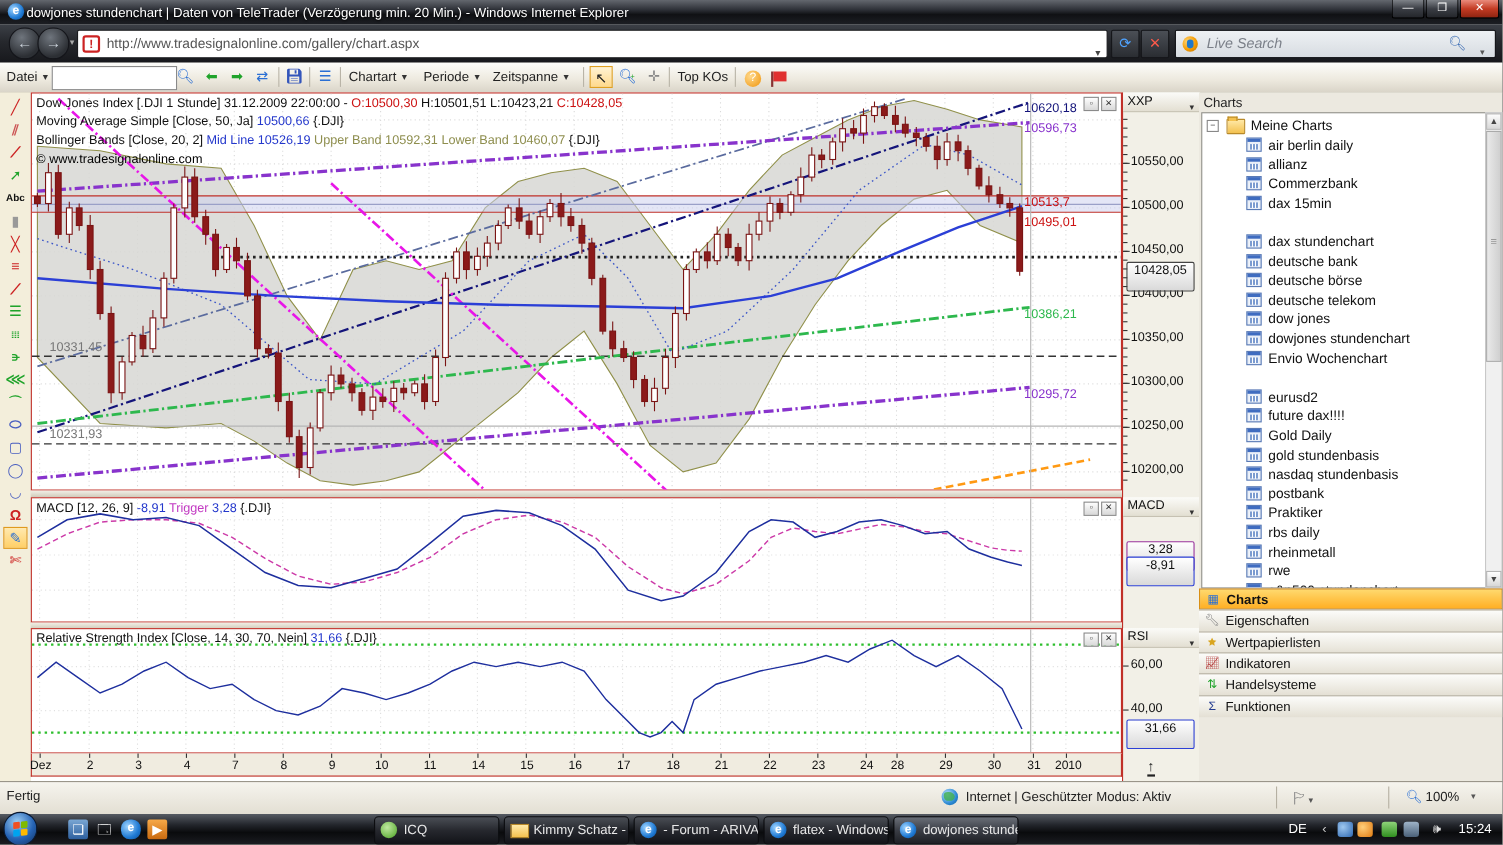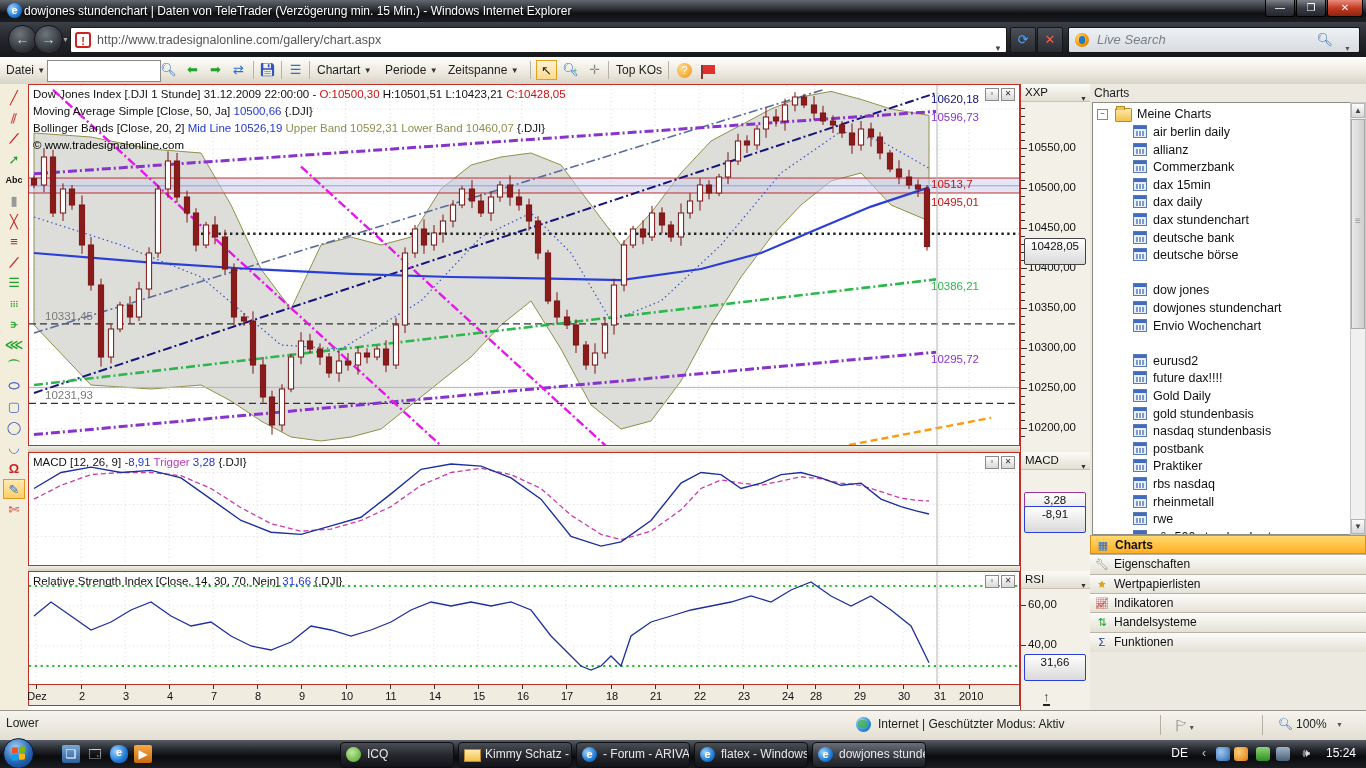--- a/index.html
+++ b/index.html
@@ -90,21 +90,21 @@
   .flag-red{width:12px;height:9px;background:#e03030;position:relative;}
   .flag-red:after{content:"";position:absolute;left:-2px;top:0;width:2px;height:14px;background:#833;}
 </style>
 </head>
 <body>
 
 <div class="screen">
 
   <div class="abs titlebar">
     <span class="ie-ico">e</span>
-    <span class="ttl">dowjones stundenchart | Daten von TeleTrader (Verzögerung min. 15 Min.) - Windows Internet Explorer</span>
+    <span class="ttl">dowjones stundenchart | Daten von TeleTrader (Verzögerung min. 20 Min.) - Windows Internet Explorer</span>
     <span class="winbtns">
       <span class="wbtn">—</span>
       <span class="wbtn">❐</span>
       <span class="wbtn close">✕</span>
     </span>
   </div>
 
   <div class="abs addrbar">
     <span class="navbtn" style="left:8px;">←</span>
     <span class="navbtn" style="left:34px;">→</span>
@@ -866,36 +866,36 @@
           <div style="position: absolute; left: 60px; top: 0px;">allianz</div>
         </div>
         <div class="titem" style="top: 55.2px;">
           <div class="chartico" style="left: 40px; top: 2px;"></div>
           <div style="position: absolute; left: 60px; top: 0px;">Commerzbank</div>
         </div>
         <div class="titem" style="top: 72.8px;">
           <div class="chartico" style="left: 40px; top: 2px;"></div>
           <div style="position: absolute; left: 60px; top: 0px;">dax 15min</div>
         </div>
-        <div class="titem" style="top: 90.4px;">
-          <div class="chartico" style="left: 40px; top: 2px;"></div>
-          <div style="position: absolute; left: 60px; top: 0px;">dax daily</div>
-        </div>
         <div class="titem" style="top: 108px;">
           <div class="chartico" style="left: 40px; top: 2px;"></div>
           <div style="position: absolute; left: 60px; top: 0px;">dax stundenchart</div>
         </div>
         <div class="titem" style="top: 125.6px;">
           <div class="chartico" style="left: 40px; top: 2px;"></div>
           <div style="position: absolute; left: 60px; top: 0px;">deutsche bank</div>
         </div>
         <div class="titem" style="top: 143.2px;">
           <div class="chartico" style="left: 40px; top: 2px;"></div>
           <div style="position: absolute; left: 60px; top: 0px;">deutsche börse</div>
         </div>
+        <div class="titem" style="top: 160.8px;">
+          <div class="chartico" style="left: 40px; top: 2px;"></div>
+          <div style="position: absolute; left: 60px; top: 0px;">deutsche telekom</div>
+        </div>
         <div class="titem" style="top: 178.4px;">
           <div class="chartico" style="left: 40px; top: 2px;"></div>
           <div style="position: absolute; left: 60px; top: 0px;">dow jones</div>
         </div>
         <div class="titem" style="top: 196px;">
           <div class="chartico" style="left: 40px; top: 2px;"></div>
           <div style="position: absolute; left: 60px; top: 0px;">dowjones stundenchart</div>
         </div>
         <div class="titem" style="top: 213.6px;">
           <div class="chartico" style="left: 40px; top: 2px;"></div>
@@ -924,21 +924,21 @@
         <div class="titem" style="top: 336.8px;">
           <div class="chartico" style="left: 40px; top: 2px;"></div>
           <div style="position: absolute; left: 60px; top: 0px;">postbank</div>
         </div>
         <div class="titem" style="top: 354.4px;">
           <div class="chartico" style="left: 40px; top: 2px;"></div>
           <div style="position: absolute; left: 60px; top: 0px;">Praktiker</div>
         </div>
         <div class="titem" style="top: 372px;">
           <div class="chartico" style="left: 40px; top: 2px;"></div>
-          <div style="position: absolute; left: 60px; top: 0px;">rbs nasdaq</div>
+          <div style="position: absolute; left: 60px; top: 0px;">rbs daily</div>
         </div>
         <div class="titem" style="top: 407.2px;">
           <div class="chartico" style="left: 40px; top: 2px;"></div>
           <div style="position: absolute; left: 60px; top: 0px;">rwe</div>
         </div>
         <div class="titem" style="top: 389.6px;">
           <div class="chartico" style="left: 40px; top: 2px;"></div>
           <div style="position: absolute; left: 60px; top: 0px;">rheinmetall</div>
         </div>
         <div class="titem" style="top: 424.8px;">
@@ -974,21 +974,21 @@
         </div>
         <div class="pbn" style="top: 547.5px;">
           <div class="ic" style="color: rgb(34, 58, 143);">Σ</div>
           <div style="position: absolute; left: 24px; top: 0px;">Funktionen</div>
         </div>
       </div>
     <div class="sbgray"></div>
   </div>
 
   <div class="abs statusbar">
-    <span class="abs" style="left:6px;top:5px;">Lower</span>
+    <span class="abs" style="left:6px;top:5px;">Fertig</span>
     <span class="globe abs" style="left:856px;top:6px;"></span>
     <span class="abs" style="left:878px;top:6px;">Internet | Geschützter Modus: Aktiv</span>
     <span class="abs" style="left:1160px;top:4px;width:1px;height:20px;background:#b5b0a2;"></span>
     <span class="abs" style="left:1176px;top:6px;color:#888;">🏱<span style="font-size:7px;color:#555;"> ▼</span></span>
     <span class="abs" style="left:1262px;top:4px;width:1px;height:20px;background:#b5b0a2;"></span>
     <span class="abs" style="left:1278px;top:6px;color:#2a6fd4;">🔍︎</span>
     <span class="abs" style="left:1296px;top:6px;">100%</span>
     <span class="abs" style="left:1336px;top:10px;font-size:7px;color:#555;">▼</span>
   </div>
 

